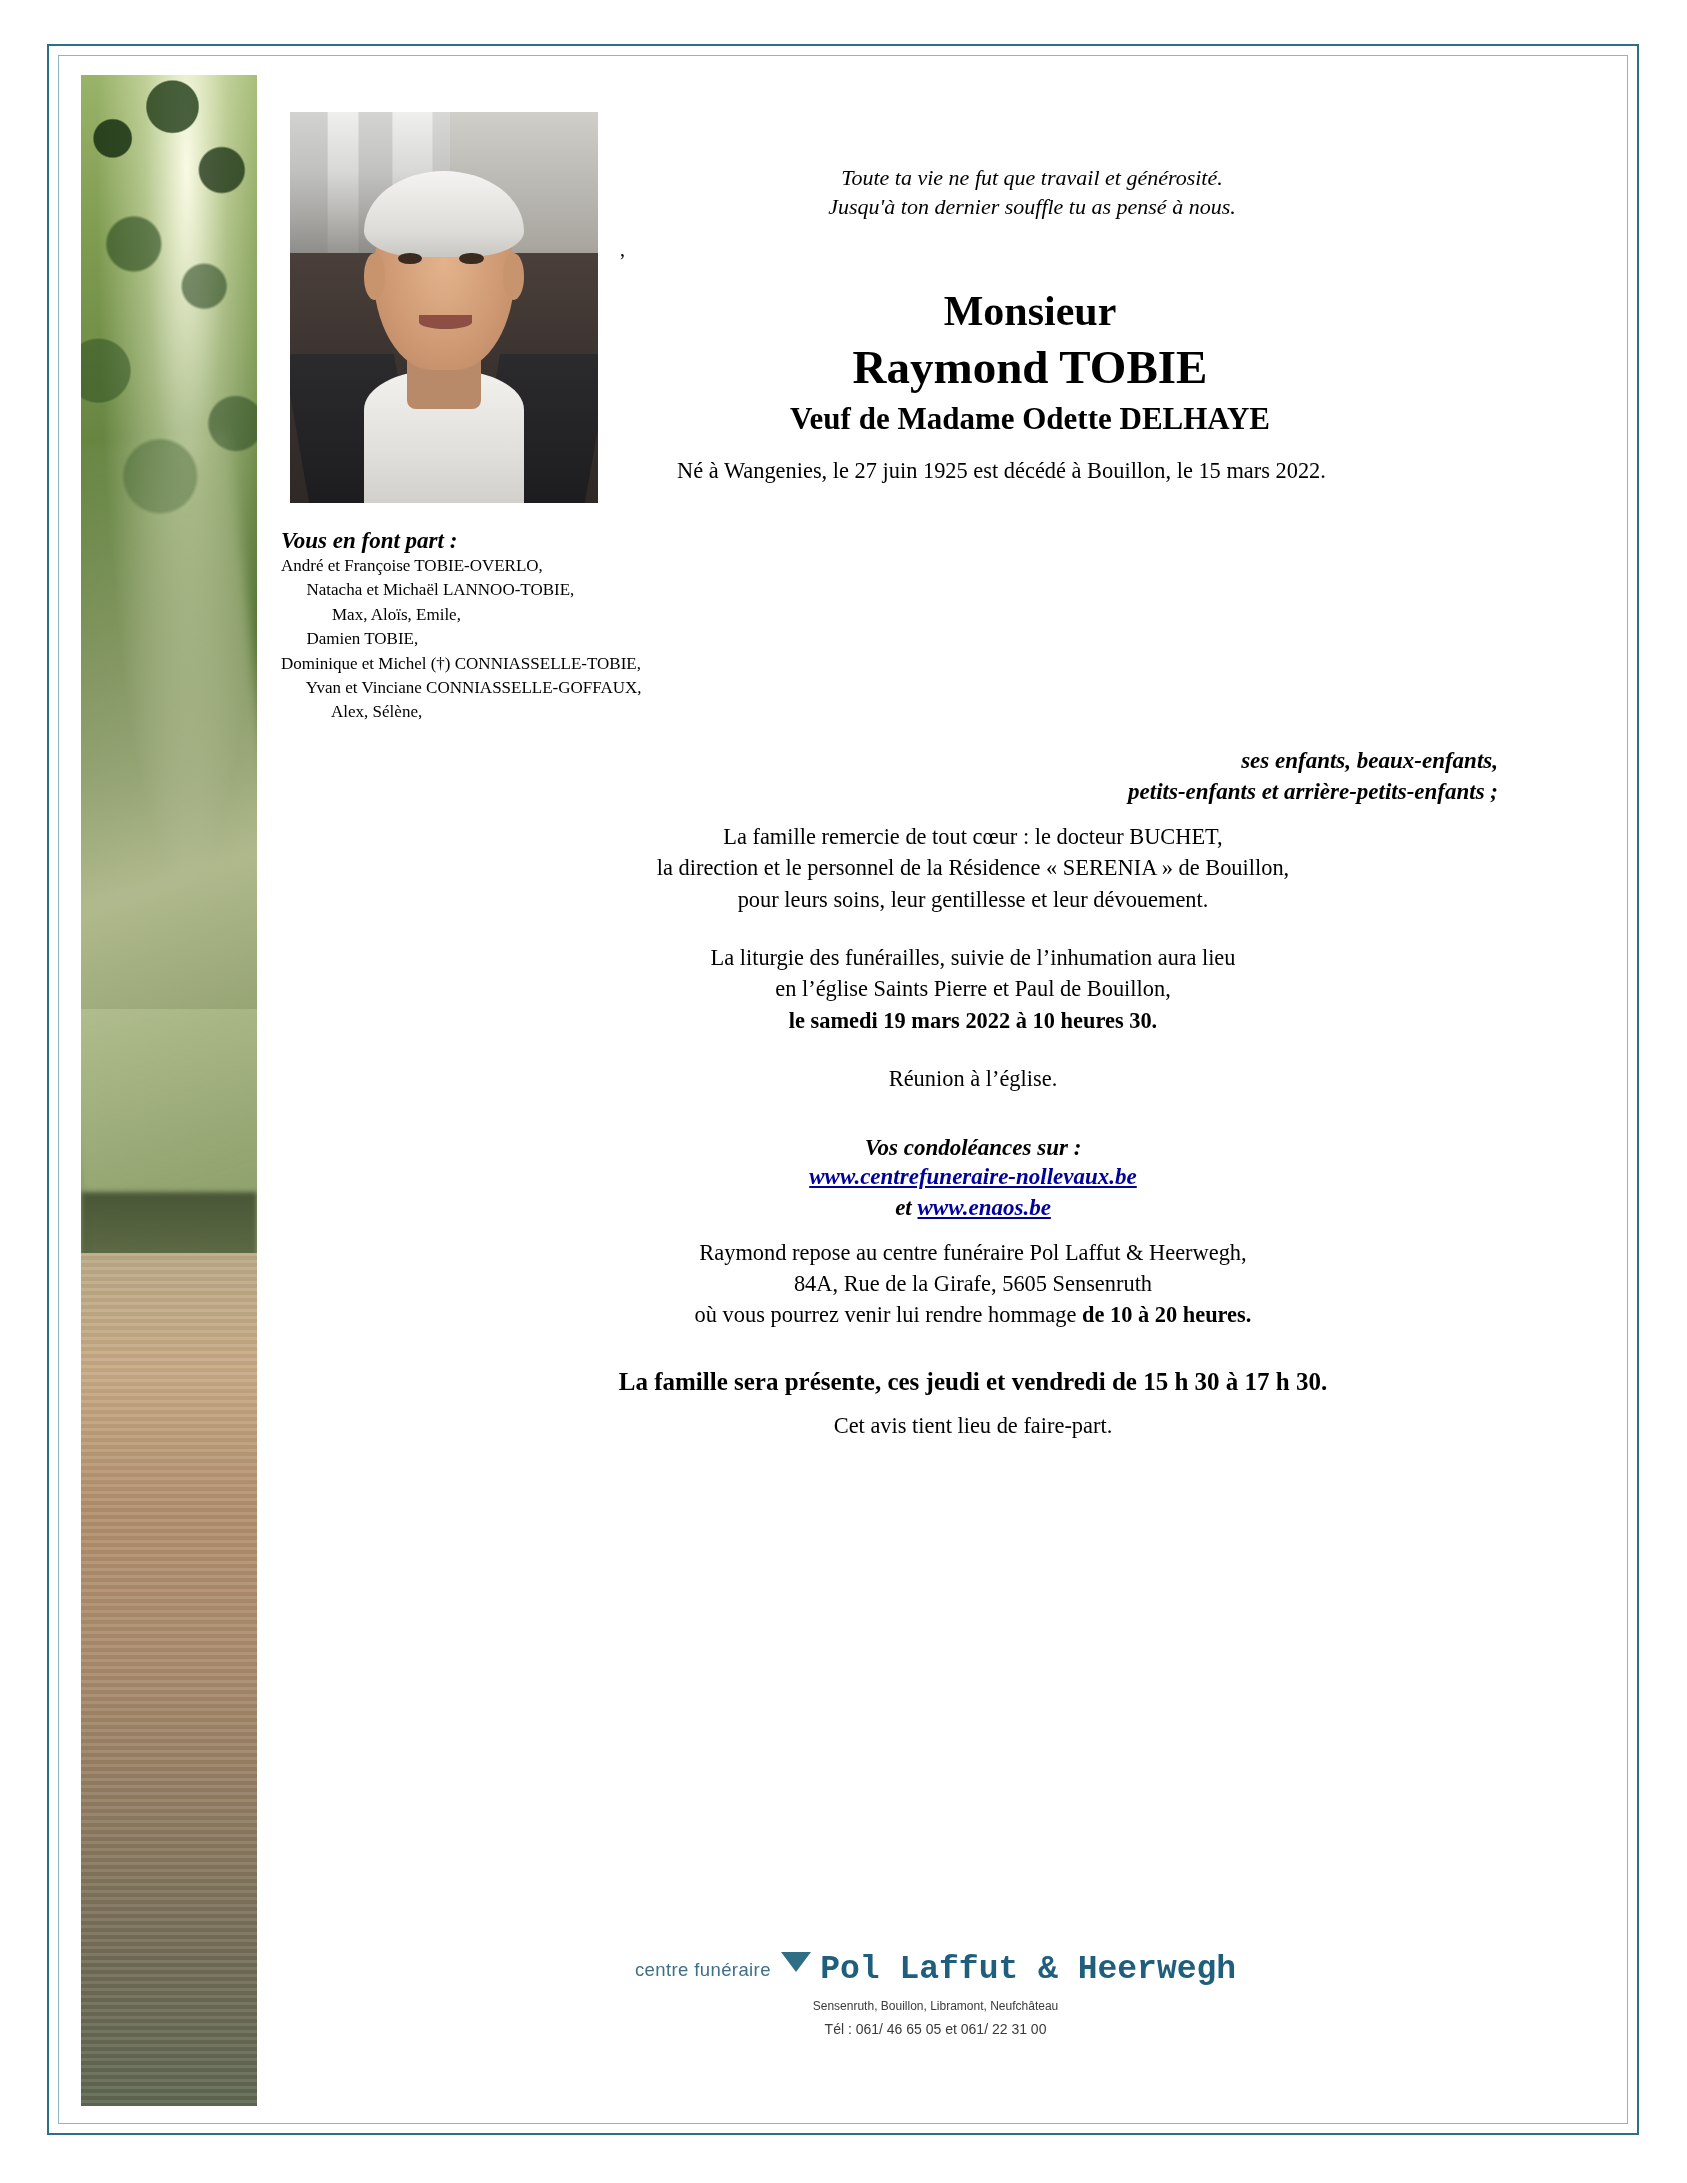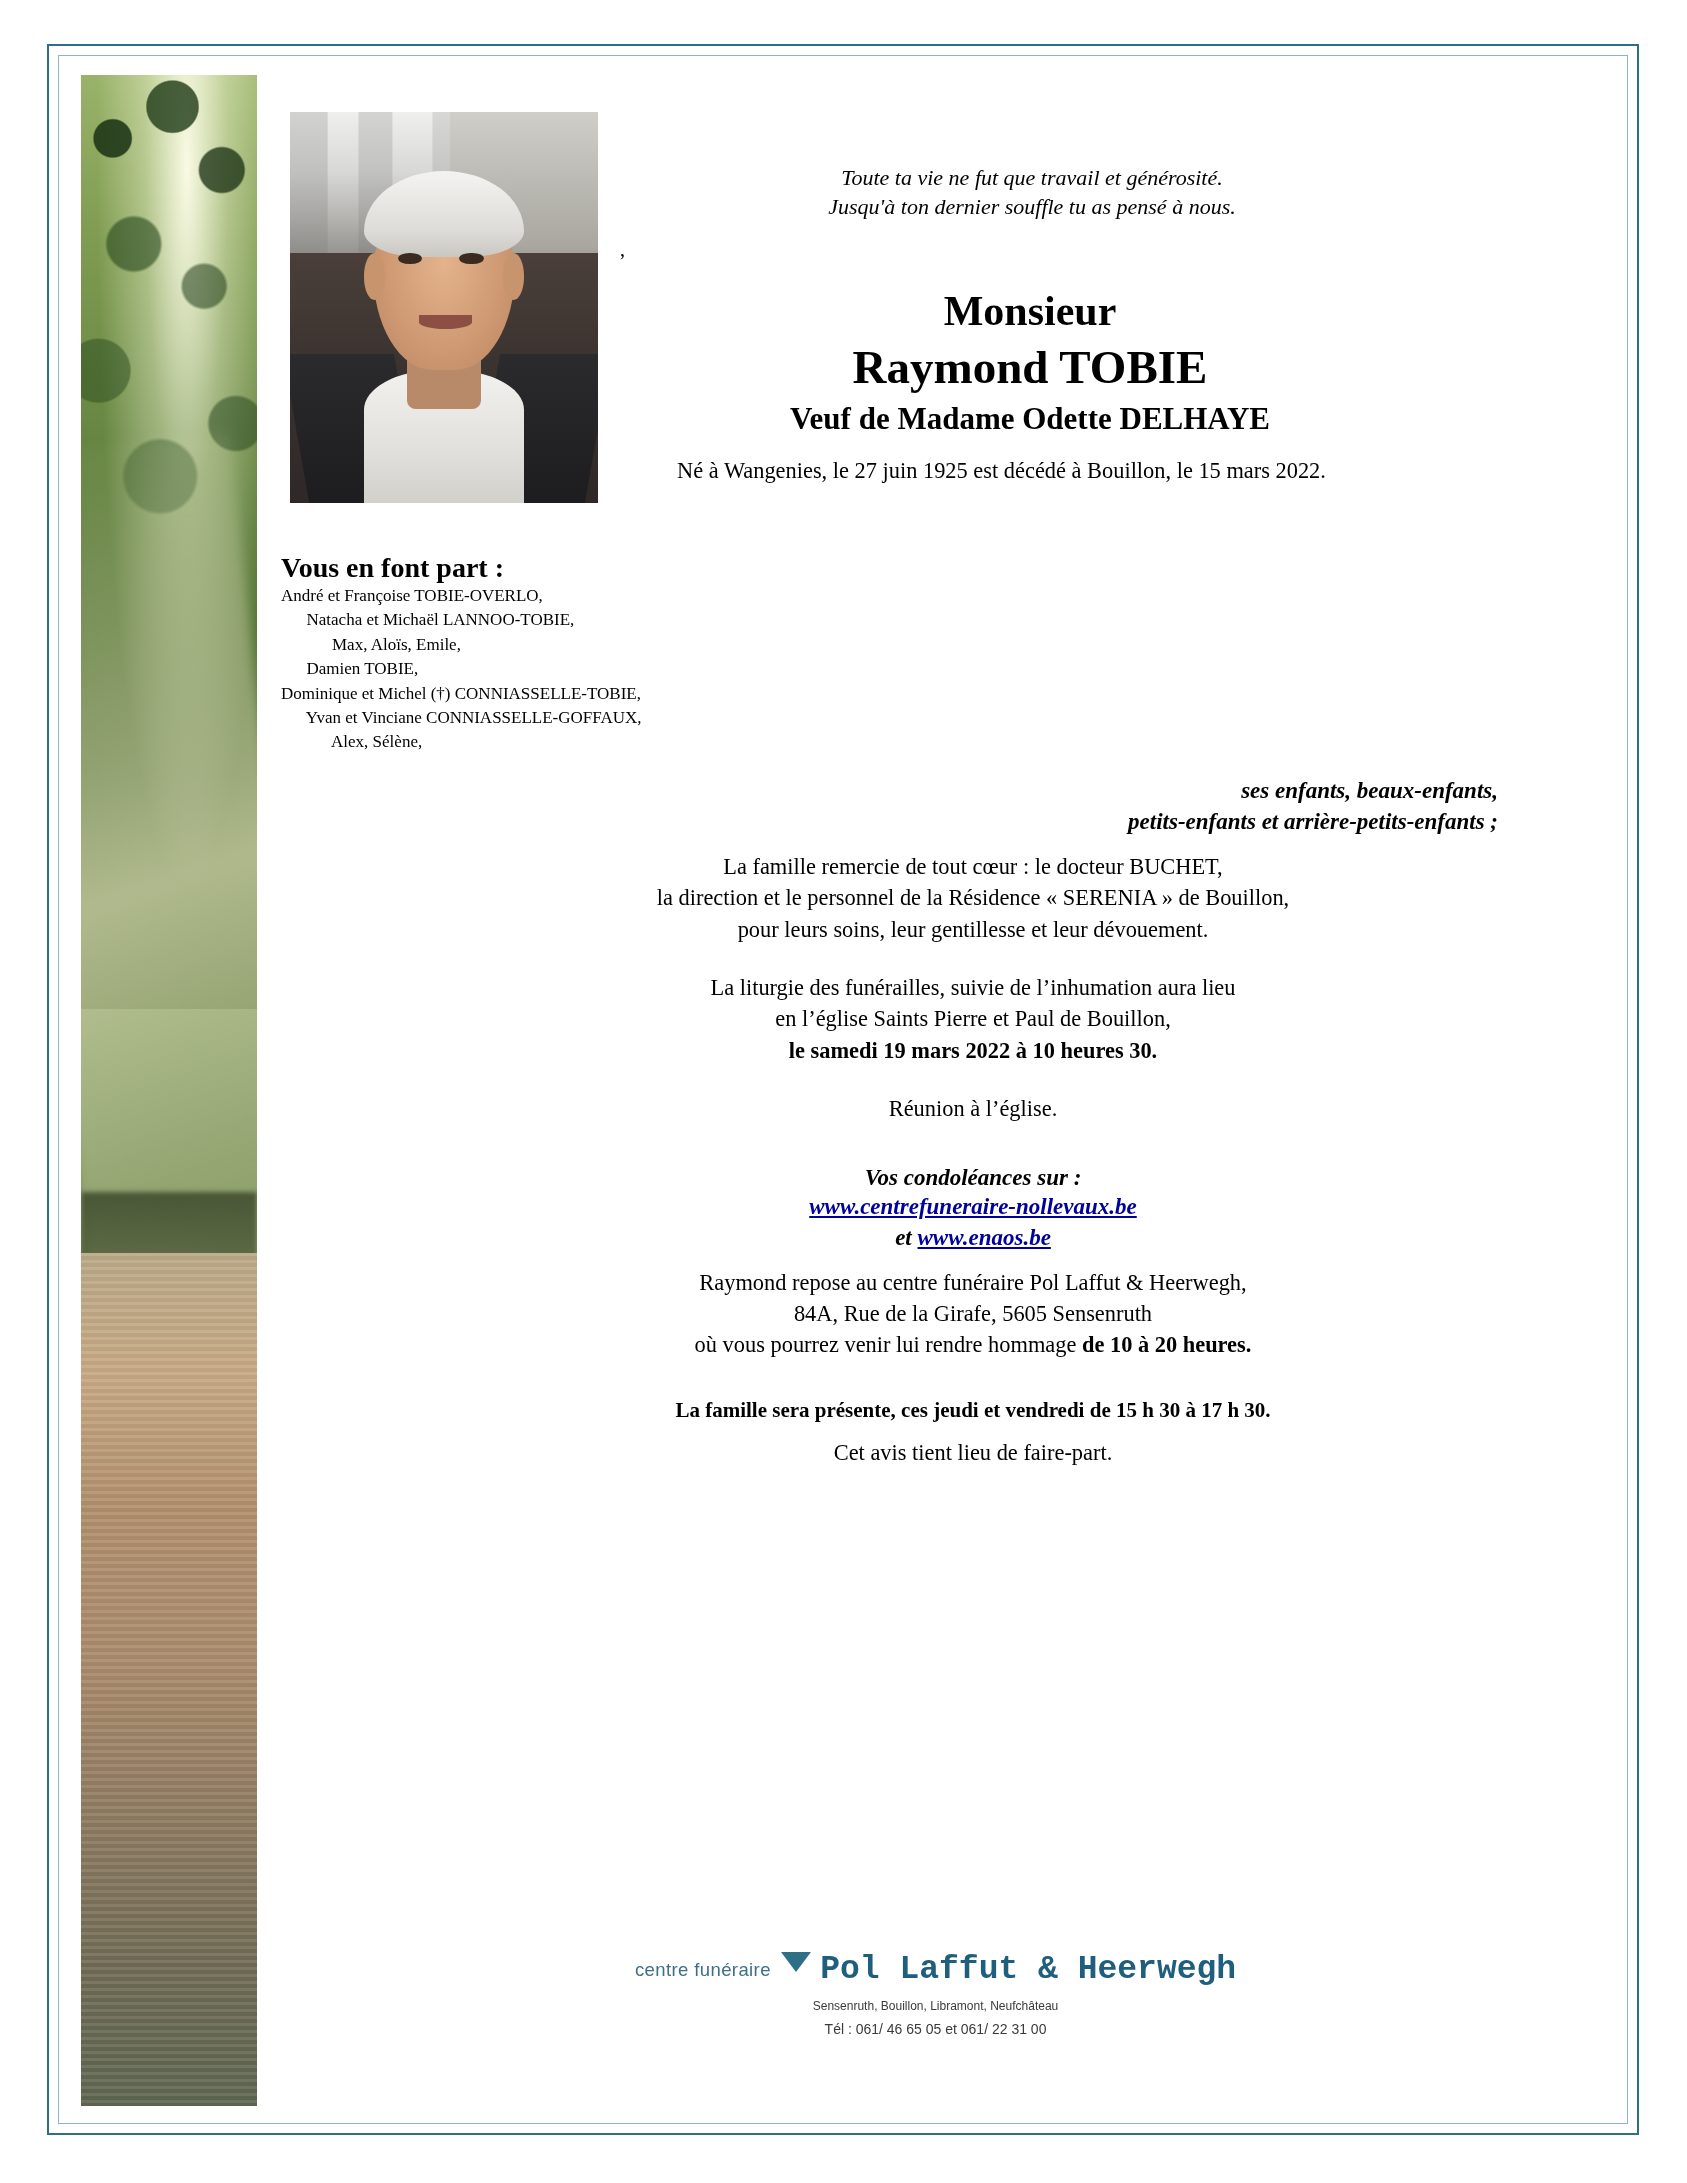--- a/index.html
+++ b/index.html
@@ -227,22 +227,23 @@
 
   .birthdeath {
     text-align: center;
     font-size: 22.4px;
     margin-top: 19.3px;
     margin-left: 132px;
   }
 
   .announce-label {
     font-weight: bold;
-    font-size: 28px;
-    margin-top: 68px;
+    font-style: italic;
+    font-size: 23px;
+    margin-top: 44px;
     margin-left: 0px;
   }
 
   .family-list {
     font-size: 17px;
     line-height: 1.44;
   }
   .family-list div { white-space: pre; }
 
   .relation {
@@ -282,21 +283,21 @@
     color: #00009c;
     font-style: italic;
     font-weight: bold;
     text-decoration: underline;
   }
   .links .et { font-style: italic; font-weight: bold; color: #000; }
 
   .bold-line {
     text-align: center;
     font-weight: bold;
-    font-size: 21px;
+    font-size: 25px;
     margin-top: 37px;
     margin-left: 75px;
   }
 
   
   .footer {
     position: absolute;
     left: 281px;
     top: 1951px;
     width: 1309px;

